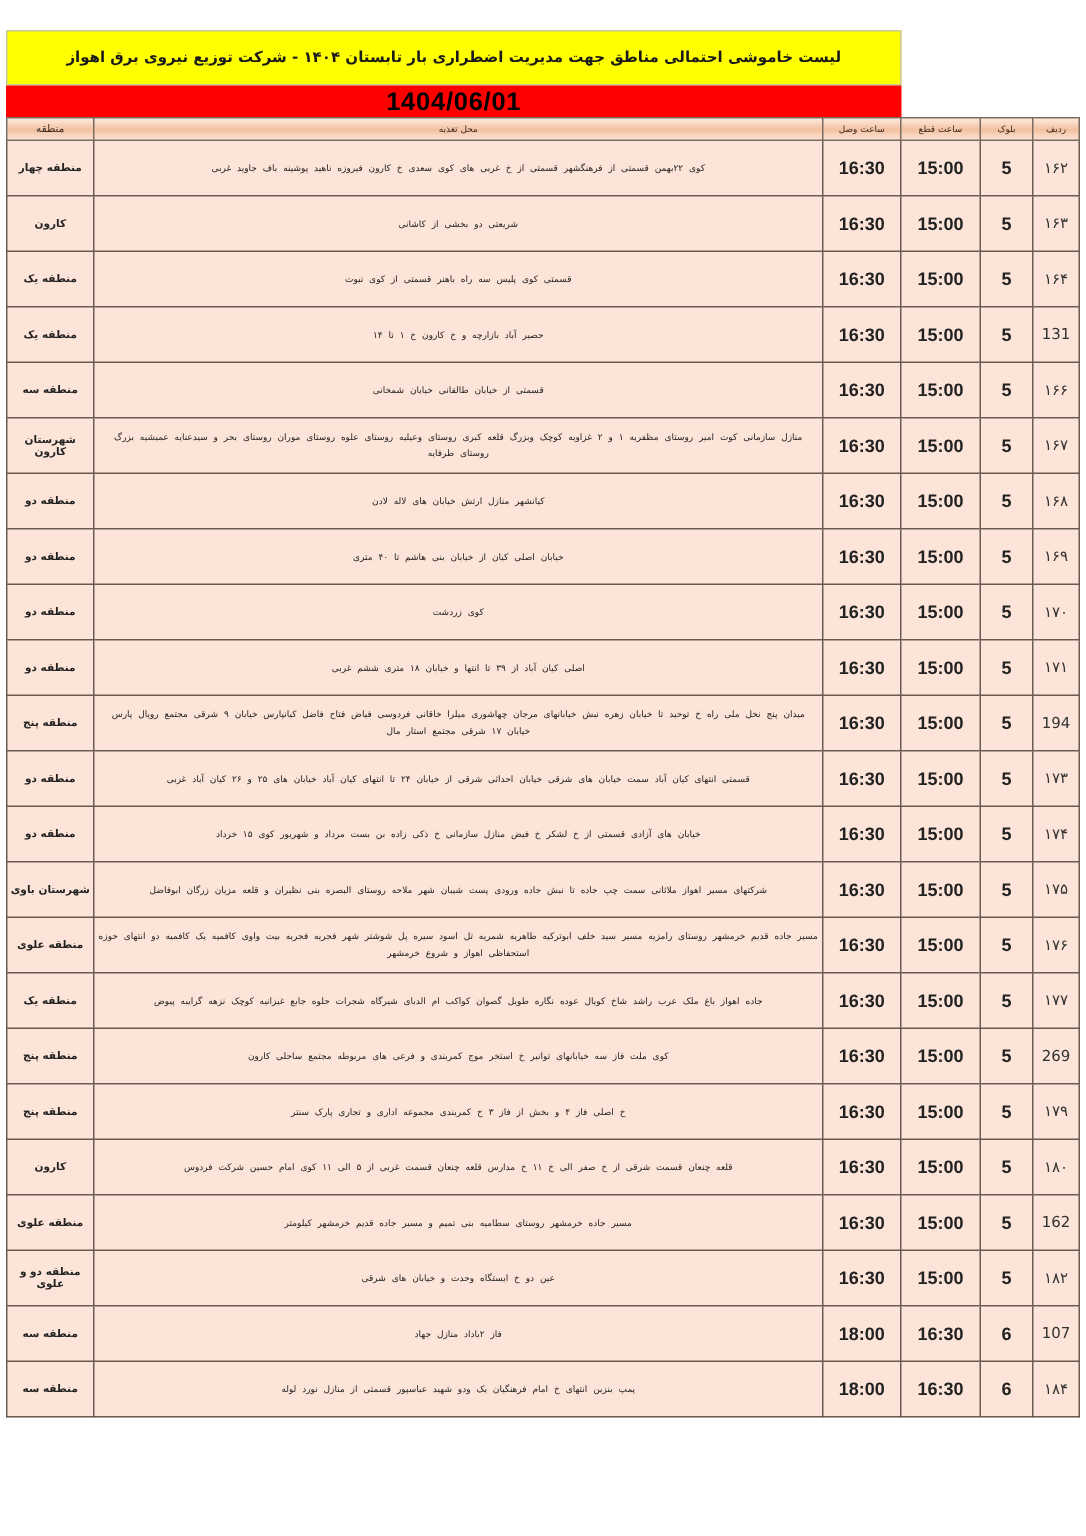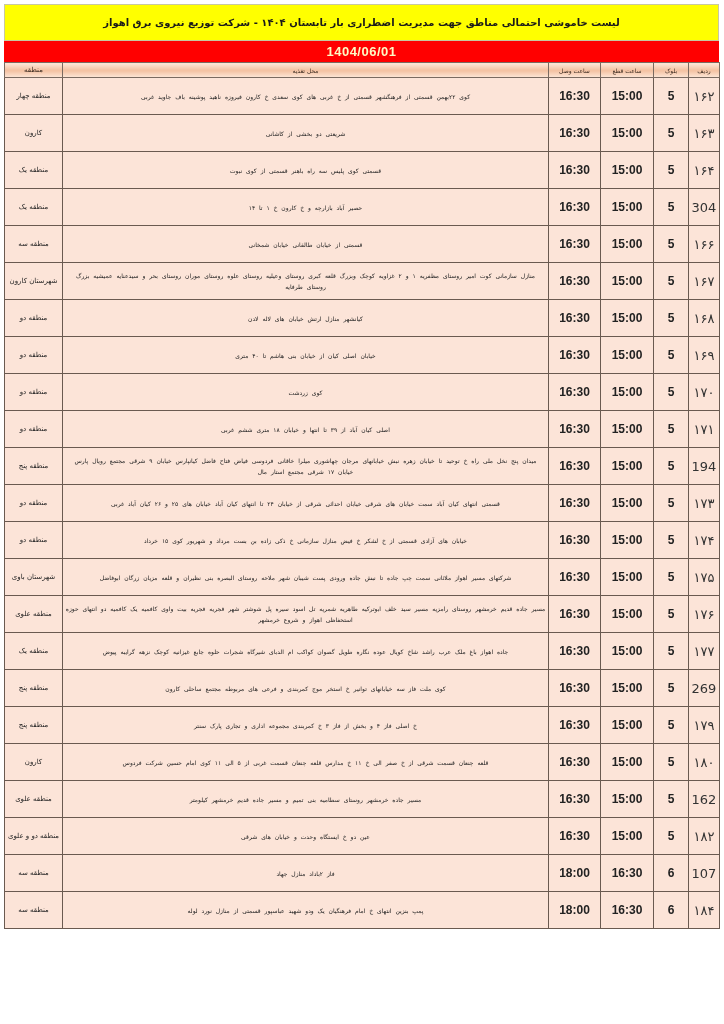--- a/index.html
+++ b/index.html
@@ -1,31 +1,31 @@
 <!DOCTYPE html>
 <html><head>
   <meta charset="utf-8">
   <style>
     html, body { margin: 0; padding: 0; background: #ffffff; }
     body { width: 724px; height: 1024px; position: relative; font-family: "DejaVu Sans", sans-serif; overflow: hidden; }
-    .sheet { position: absolute; left: 4px; top: 4px; width: 715px; }
+    .sheet { position: absolute; left: 4px; top: 20px; width: 597px; }
     .title-bar { height: 37px; background: #ffff00; display: flex; align-items: center; justify-content: center; border: 1px solid #c8c8a0; box-sizing: border-box; }
     .title-bar span { font-size: 10px; font-weight: bold; color: #1a1a1a; direction: rtl; }
     .date-bar { height: 21px; background: #ff0000; display: flex; align-items: center; justify-content: center; }
-    .date-bar span { font-family: "Liberation Sans", sans-serif; font-size: 13px; font-weight: bold; color: #fef9c3; letter-spacing: 0.5px; }
+    .date-bar span { font-family: "Liberation Sans", sans-serif; font-size: 17px; font-weight: bold; color: #000000; letter-spacing: 0.5px; }
     table { border-collapse: collapse; width: 715px; table-layout: fixed; direction: rtl; }
     th { height: 14px; padding: 0; font-size: 6px; font-weight: normal; color: #3a2a20; border: 1px solid #7a6a60;
          background: linear-gradient(to bottom, #fde7d8 0%, #f3c0a0 50%, #fde7d8 100%); }
     th.region-h { font-weight: normal; font-size: 7px; }
     td { height: 36px; padding: 0 2px; border: 1px solid #6a5a50; background: #fce4d8; text-align: center; vertical-align: middle; color: #222; }
-    td.rownum { font-size: 13px; color: #333; }
+    td.rownum { font-size: 10px; color: #333; }
     td.block { font-family: "Liberation Sans", sans-serif; font-size: 12px; font-weight: bold; }
     td.time { font-family: "Liberation Sans", sans-serif; font-size: 12px; font-weight: bold; text-align: center; }
     td.loc { font-size: 6px; line-height: 11px; word-spacing: 2px; }
-    td.region { font-size: 7px; font-weight: normal; text-align: center; }
+    td.region { font-size: 7px; font-weight: bold; text-align: center; }
     col.c-row { width: 31px; }
     col.c-block { width: 35px; }
     col.c-cut { width: 53px; }
     col.c-con { width: 52px; }
     col.c-loc { width: 486px; }
     col.c-region { width: 58px; }
   </style>
 </head>
 <body>
 
@@ -74,21 +74,21 @@
         </tr>
         <tr>
           <td class="rownum">۱۶۴</td>
           <td class="block">5</td>
           <td class="time">15:00</td>
           <td class="time">16:30</td>
           <td class="loc">قسمتی کوی پلیس   سه راه باهنر   قسمتی از کوی نبوت</td>
           <td class="region">منطقه یک</td>
         </tr>
         <tr>
-          <td class="rownum">304</td>
+          <td class="rownum">131</td>
           <td class="block">5</td>
           <td class="time">15:00</td>
           <td class="time">16:30</td>
           <td class="loc">حصیر آباد بازارچه و خ کارون خ ۱ تا ۱۴</td>
           <td class="region">منطقه یک</td>
         </tr>
         <tr>
           <td class="rownum">۱۶۶</td>
           <td class="block">5</td>
           <td class="time">15:00</td>

